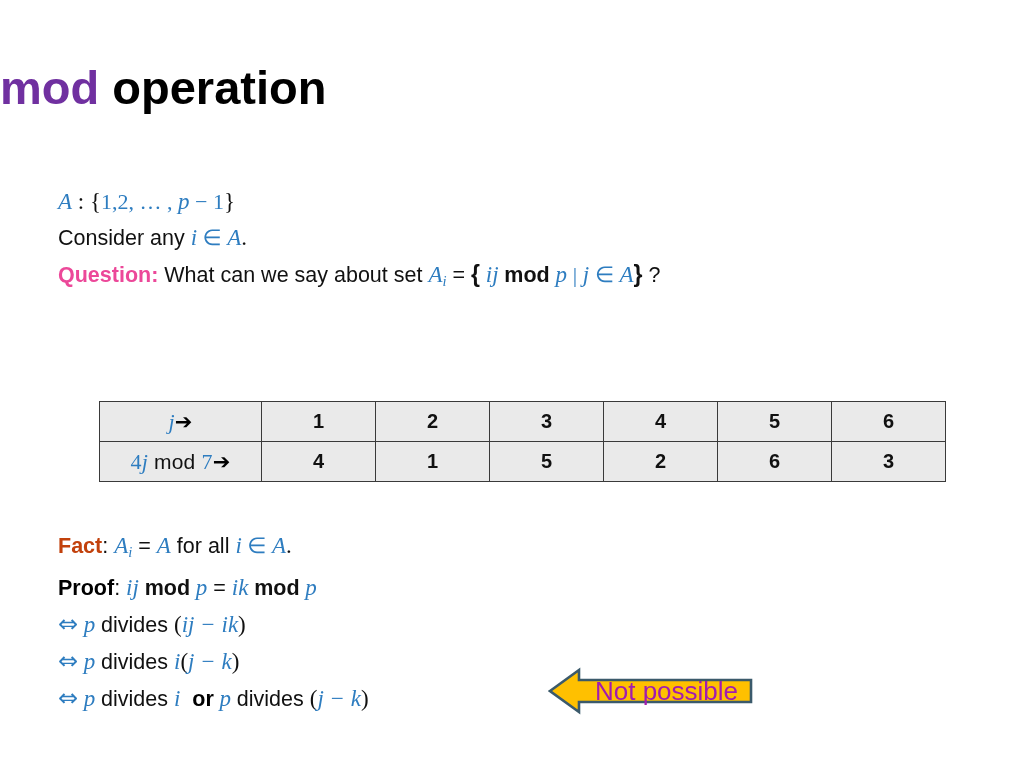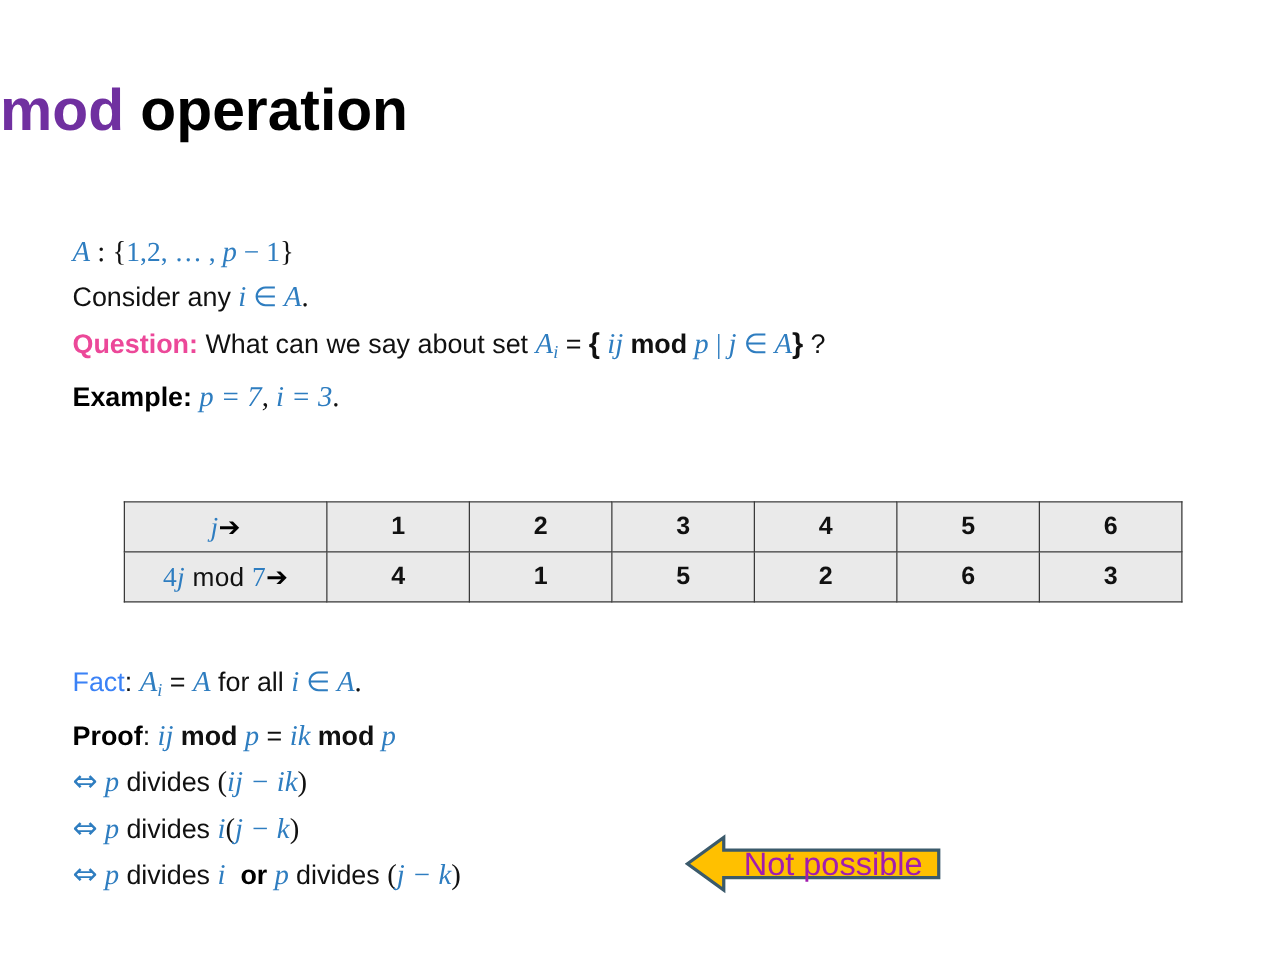--- a/index.html
+++ b/index.html
@@ -64,21 +64,21 @@
     font-style: normal;
     color: #111111;
     font-size: 23px;
   }
   .sub {
     font-size: 0.68em;
     vertical-align: -0.28em;
     font-style: italic;
   }
   .kw-red    { color: #ec4899; font-weight: bold; }
-  .kw-purple { color: #3b82f6; font-weight: normal; }
+  .kw-purple { color: #c2410c; font-weight: bold; }
   .kw-black  { color: #000000; font-weight: bold; }
   .bold-mod  { font-weight: bold; color: #111111; }
   .bold-brace{ font-weight: bold; color: #111111; font-size: 23px; }
 
   .iff {
     color: #2E7DC0;
     font-size: 24px;
     font-family: "DejaVu Sans", sans-serif;
     letter-spacing: 0;
   }
@@ -158,23 +158,20 @@
   </div>
 
   <div class="line">
     <span>Consider any </span><span class="m">i</span><span class="m-up"> ∈ </span><span class="m">A</span><span class="m-blk">.</span>
   </div>
 
   <div class="line">
     <span class="kw-red">Question:</span><span> What can we say about set </span><span class="m">A</span><span class="m sub">i</span><span> = </span><span class="bold-brace">{</span><span class="m"> ij </span><span class="bold-mod">mod</span><span class="m"> p </span><span class="m-up">|</span><span class="m"> j </span><span class="m-up">∈</span><span class="m"> A</span><span class="bold-brace">}</span><span> ?</span>
   </div>
 
-  <div class="line">
-    <span class="kw-black">Example:</span><span class="m"> p = 7</span><span class="m-blk">, </span><span class="m">i = 3</span><span class="m-blk">.</span>
-  </div>
 </div>
 
 <table id="mod-table">
   <colgroup>
     <col class="lbl">
       <col class="dat">
       <col class="dat">
       <col class="dat">
       <col class="dat">
       <col class="dat">

